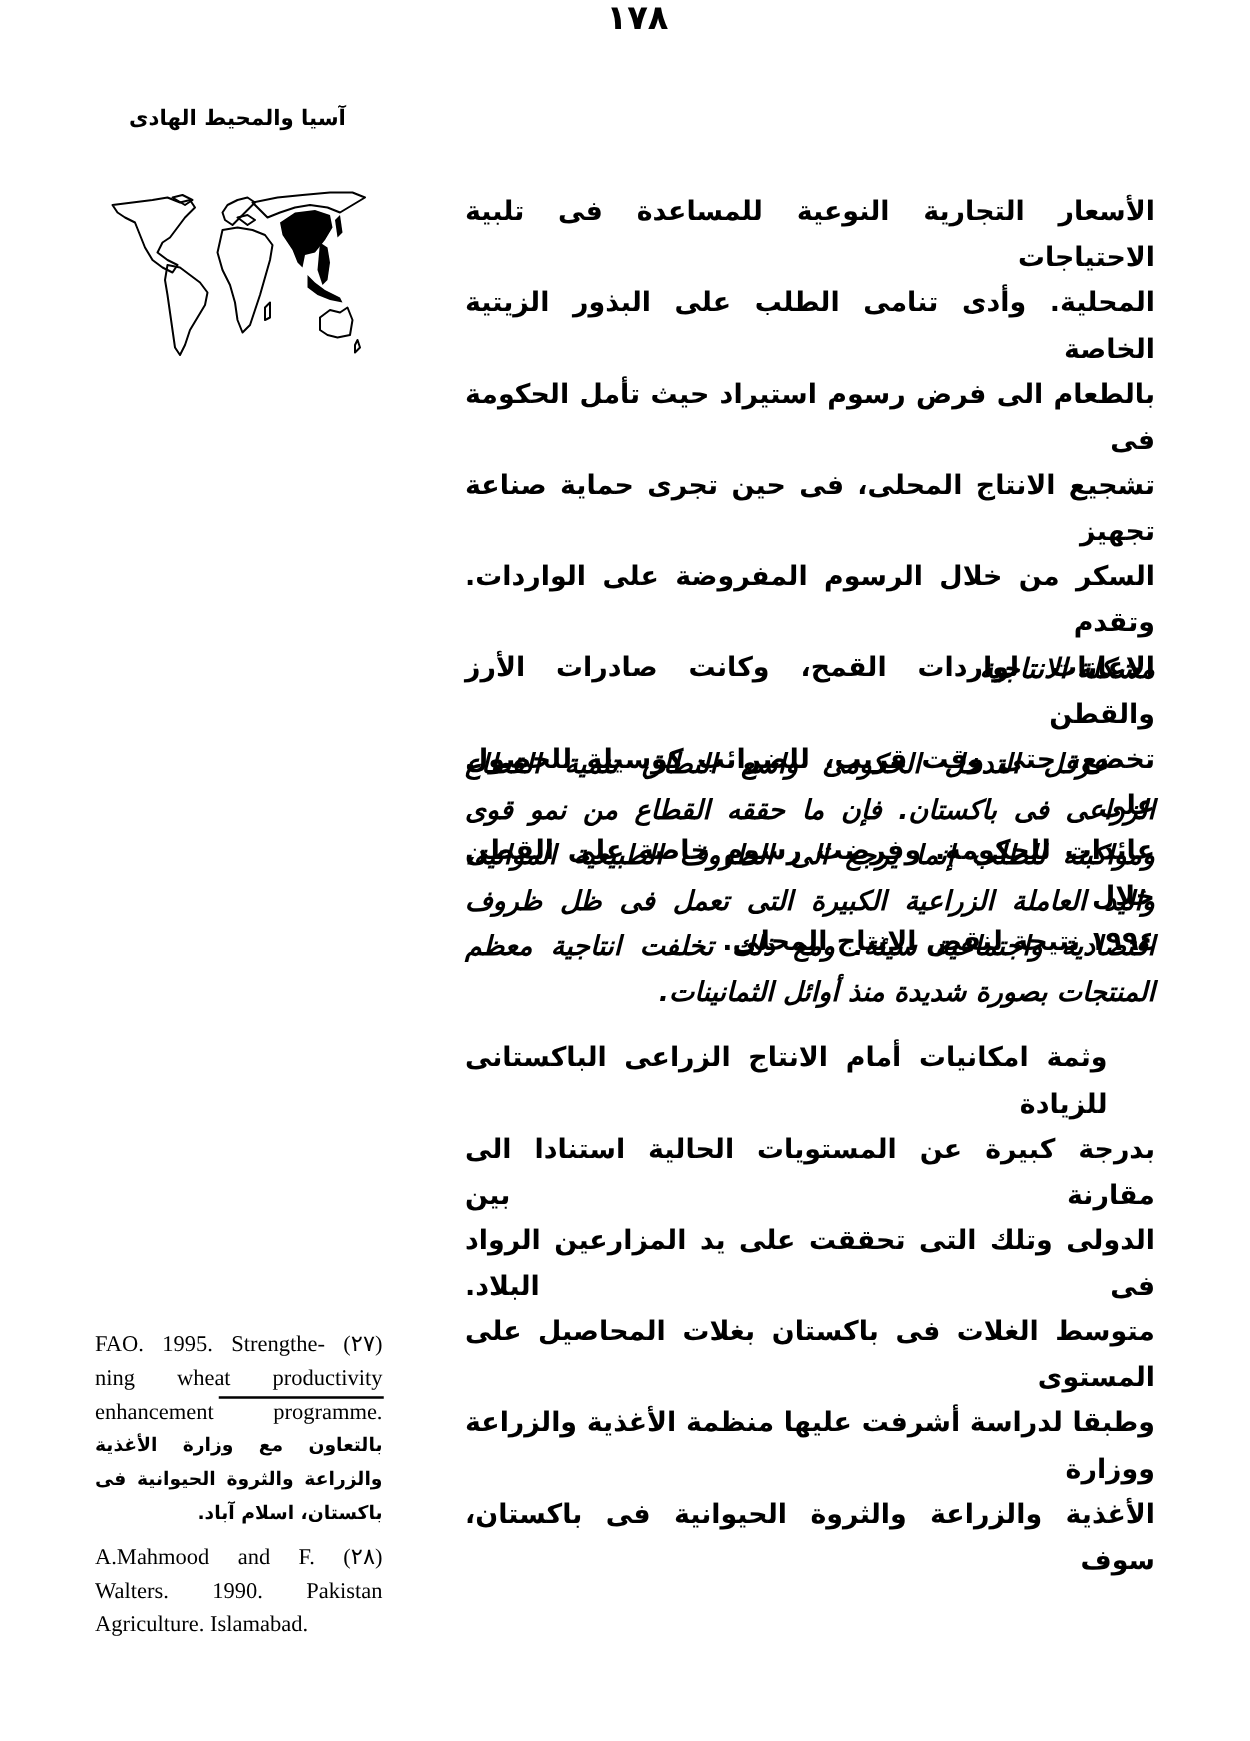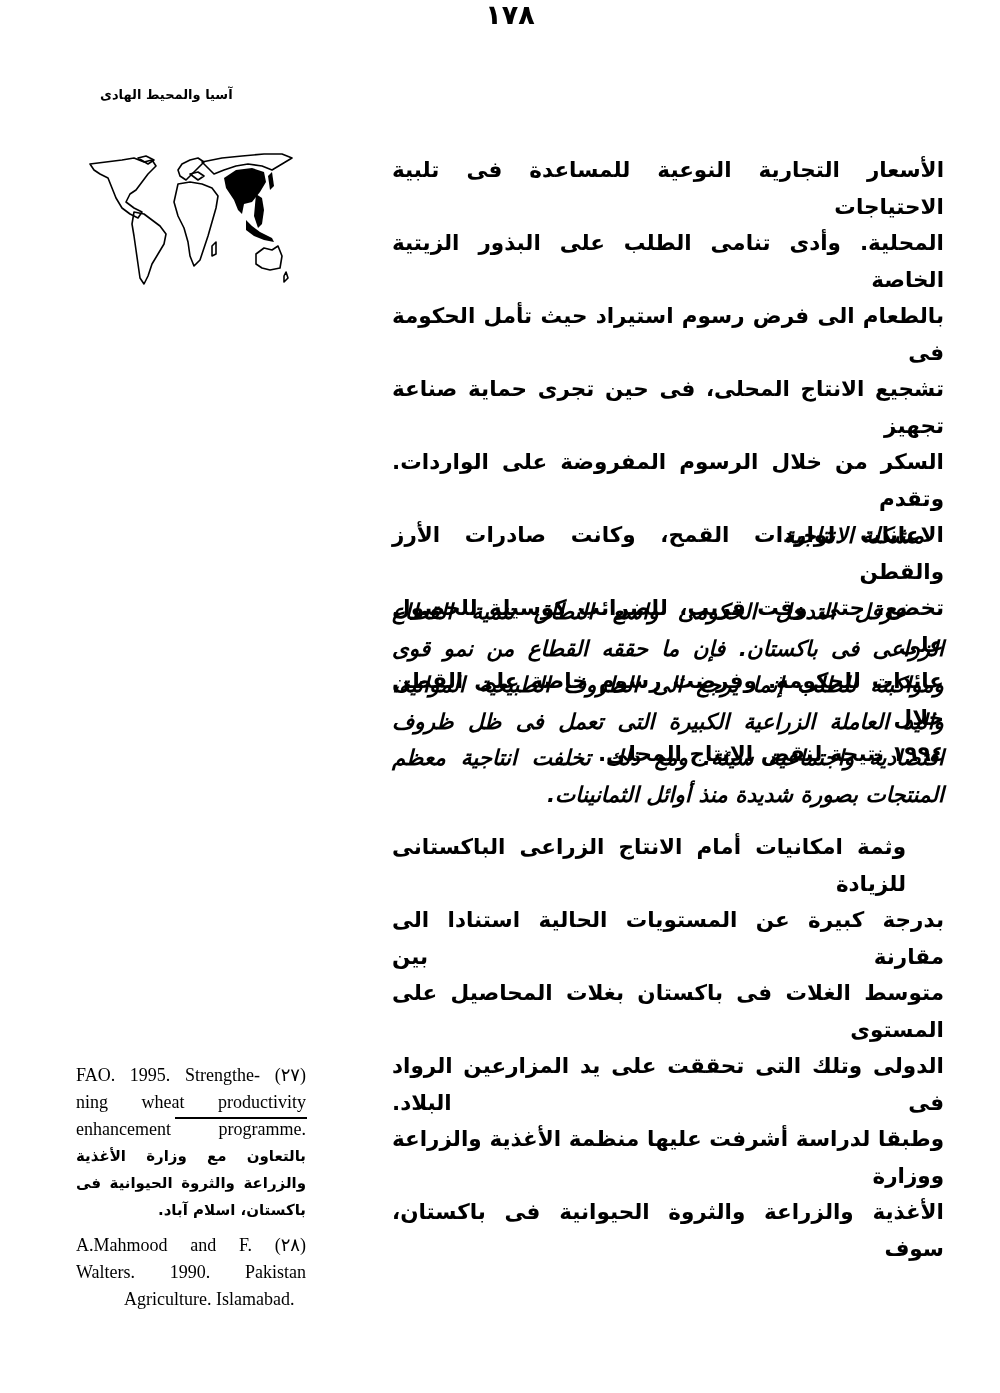--- a/index.html
+++ b/index.html
@@ -6,28 +6,28 @@
     body {
       width: 1000px; height: 1393px; position: relative; overflow: hidden;
       color: #000000;
       font-family: "DejaVu Sans", sans-serif;
     }
     .page-number {
       position: absolute; top: 0px; left: 470px; width: 80px; text-align: center;
       font-size: 27px; font-weight: bold; line-height: 30px;
     }
     .section-header {
-      position: absolute; top: 82px; left: 100px; width: 180px; text-align: left;
-      font-size: 13px; font-weight: bold; direction: rtl; line-height: 26px;
+      position: absolute; top: 82px; left: 100px; width: 180px; text-align: center;
+      font-size: 17px; font-weight: bold; direction: rtl; line-height: 26px;
     }
     .map {
       position: absolute; top: 152px; left: 86px; width: 212px; height: 138px;
     }
     .main-col {
-      position: absolute; left: 392px; width: 552px; direction: rtl; text-align: justify;
+      position: absolute; left: 372px; width: 552px; direction: rtl; text-align: justify;
       font-size: 21.5px; font-weight: bold; line-height: 36.5px;
     }
     .main-col p { margin: 0; }
     .para-top { top: 152px; }
     .heading {
       position: absolute; top: 518px; left: 600px; width: 324px; direction: rtl; text-align: right;
       font-size: 22px; font-weight: bold; line-height: 36px; font-style: italic;
     }
     .body-col { top: 594px; }
     .indent { text-indent: 38px; }
@@ -103,22 +103,22 @@
     <span class="line indent" style="padding-right:38px;text-indent:0;">عرقل التدخل الحكومى واسع النطاق تنمية القطاع</span>
     <span class="line">الزراعى فى باكستان. فإن ما حققه القطاع من نمو قوى</span>
     <span class="line">ومواكبته للطلب إنما يرجع الى الظروف الطبيعية المواتية،</span>
     <span class="line">واليد العاملة الزراعية الكبيرة التى تعمل فى ظل ظروف</span>
     <span class="line">اقتصادية واجتماعية سيئة. ومع ذلك تخلفت انتاجية معظم</span>
     <span class="line last">المنتجات بصورة شديدة منذ أوائل الثمانينات.</span>
   </p>
   <p>
     <span class="line" style="padding-right:38px;">وثمة امكانيات أمام الانتاج الزراعى الباكستانى للزيادة</span>
     <span class="line">بدرجة كبيرة عن المستويات الحالية استنادا الى مقارنة بين</span>
+    <span class="line">الدولى وتلك التى تحققت على يد المزارعين الرواد فى البلاد.</span>
     <span class="line">متوسط الغلات فى باكستان بغلات المحاصيل على المستوى</span>
-    <span class="line">الدولى وتلك التى تحققت على يد المزارعين الرواد فى البلاد.</span>
     <span class="line">وطبقا لدراسة أشرفت عليها منظمة الأغذية والزراعة ووزارة</span>
     <span class="line">الأغذية والزراعة والثروة الحيوانية فى باكستان، سوف</span>
 
   </p>
 </div>
 
 <div class="fn-rule"></div>
 
 <div class="footnotes">
   <div class="fn">
@@ -129,15 +129,15 @@
     <div class="fn-en">ning wheat productivity</div>
     <div class="fn-en">enhancement programme.</div>
     <div class="fn-ar">بالتعاون مع وزارة الأغذية والزراعة والثروة الحيوانية فى باكستان، اسلام آباد.</div>
   </div>
   <div class="fn">
     <div class="fn-en">
       <span>A.Mahmood and F.</span>
       <span>(٢٨)</span>
     </div>
     <div class="fn-en">Walters. 1990. Pakistan</div>
-    <div class="fn-en fn-en-last" style="text-align-last:left;margin-left:48px;">Agriculture. Islamabad.</div>
+    <div class="fn-en fn-en-last" style="text-align-last:left;">Agriculture. Islamabad.</div>
   </div>
 </div>
 
 </body></html>

